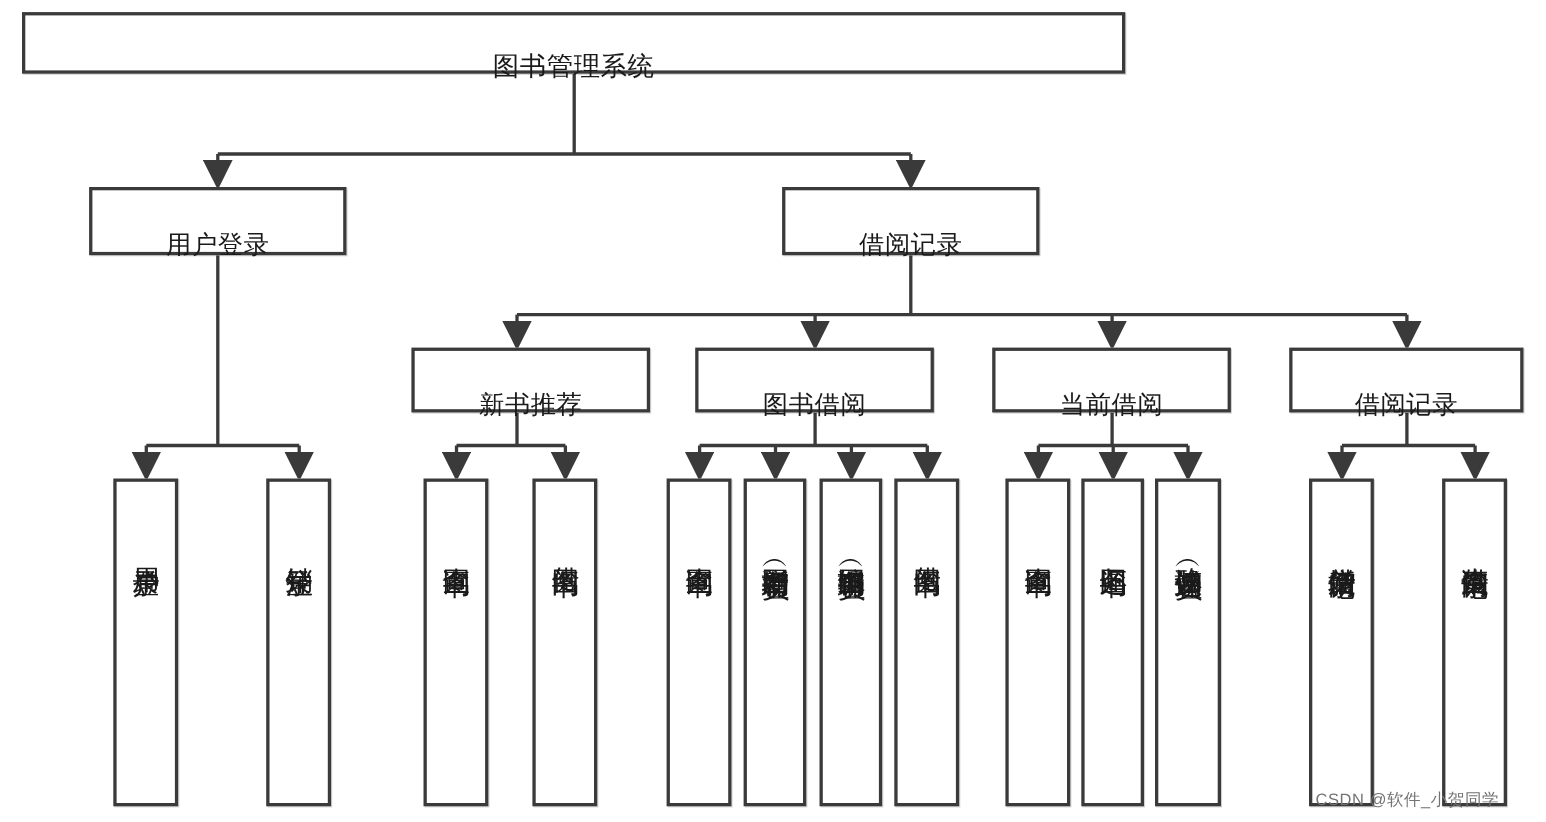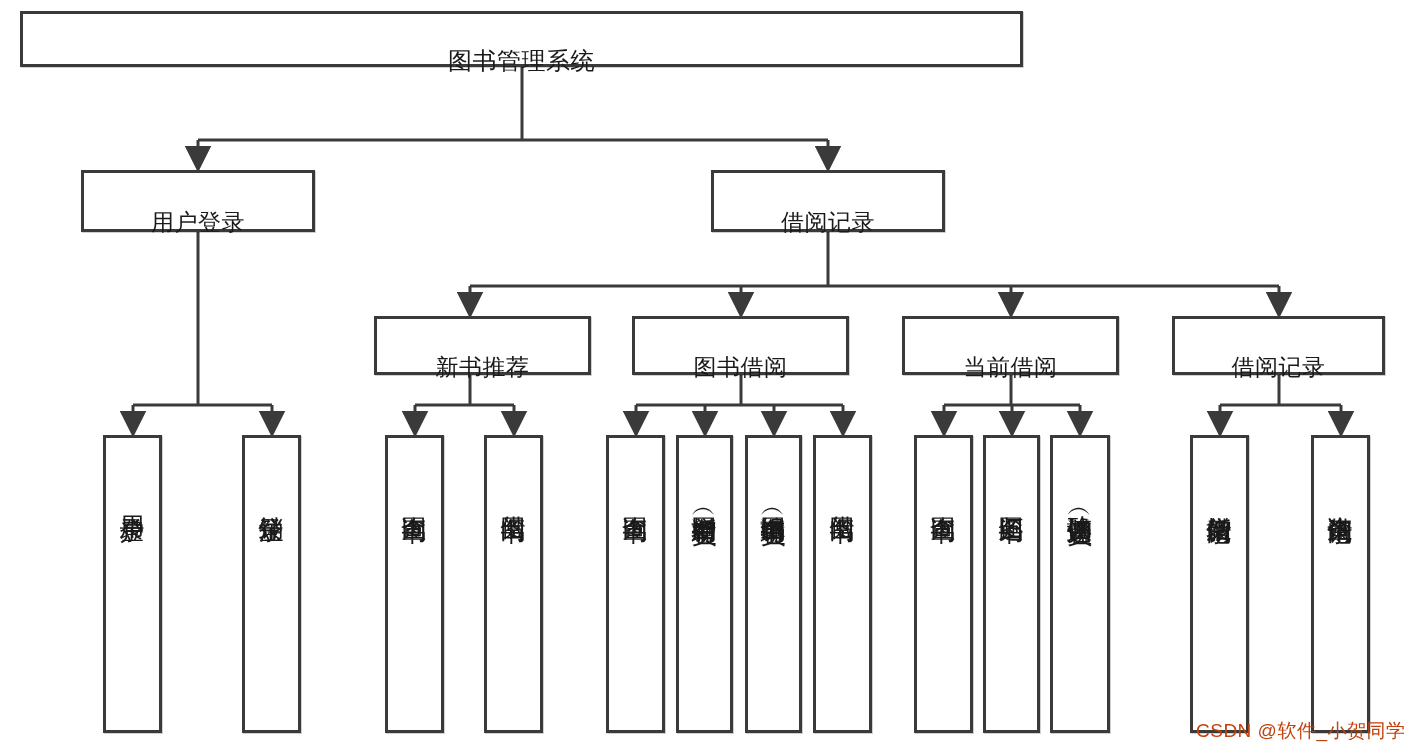--- a/index.html
+++ b/index.html
@@ -54,22 +54,22 @@
   .node.vert .label {
     writing-mode: vertical-rl;
     text-orientation: upright;
     font-size: 25px;
     line-height: 1.04;
     letter-spacing: 1px;
   }
   #root-node .label { font-size: 24px; }
   .watermark {
     position: absolute;
-    font-size: 19px;
-    color: #c2410c;
+    font-size: 15px;
+    color: #737373;
     white-space: nowrap;
     letter-spacing: 0.5px;
   }
 </style>
 </head>
 <body>
 
 <div id="canvas">
 
   <svg class="edges" viewBox="0 0 1405 747" xmlns="http://www.w3.org/2000/svg">

